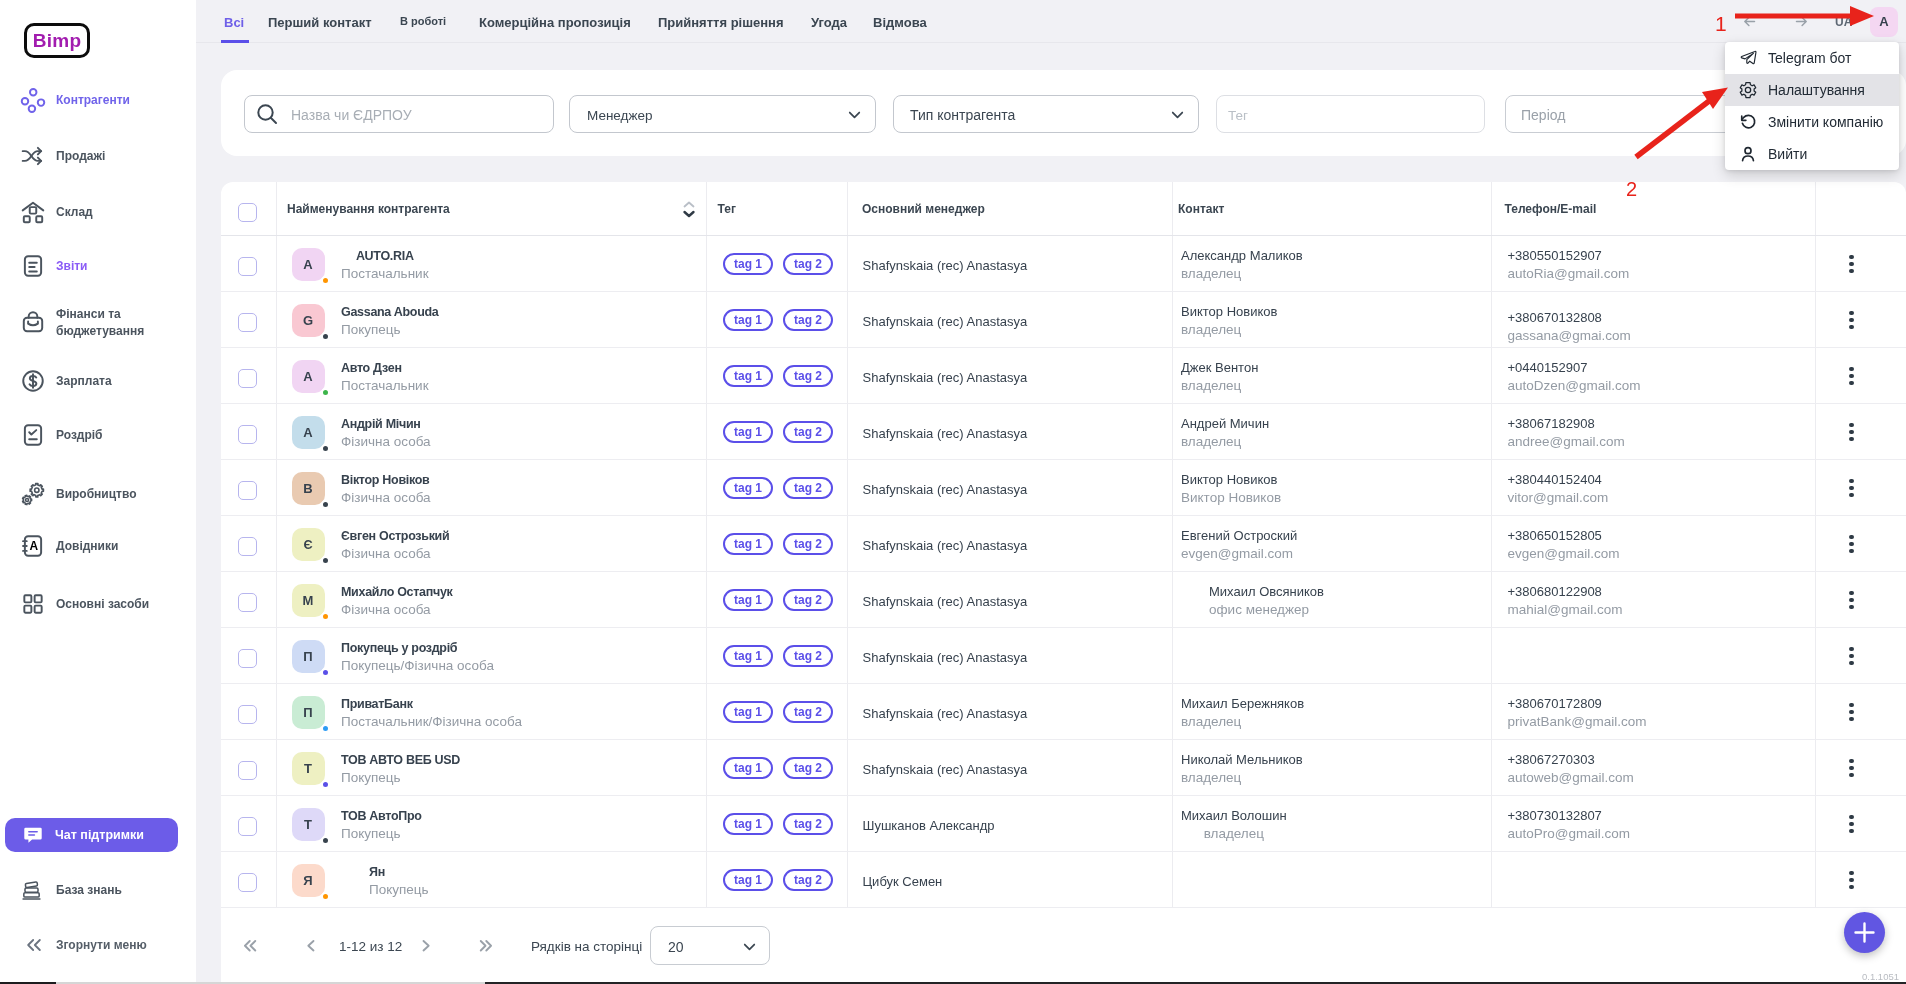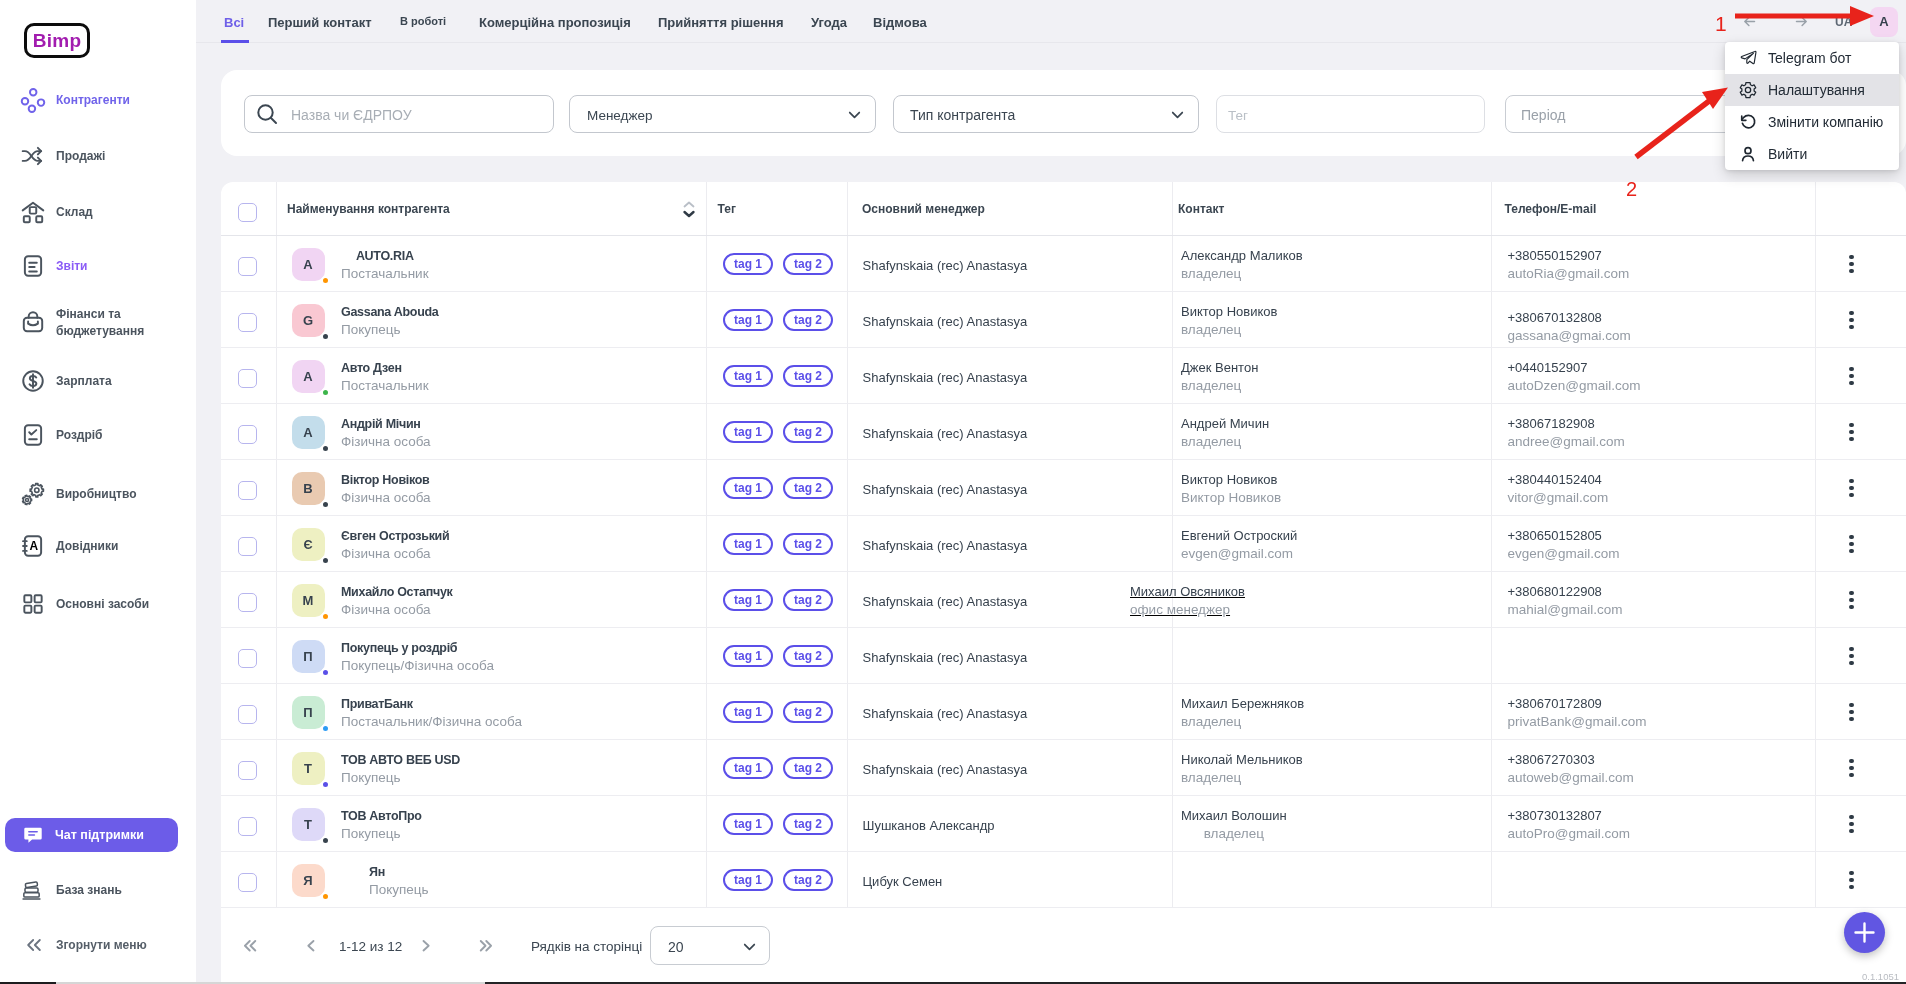--- a/index.html
+++ b/index.html
@@ -339,21 +339,21 @@
 <div class="hline" style="left:221px;top:571.0px;width:1685px;"></div>
 <div class="ck" style="left:238px;top:592.5px;"></div>
 <div class="av" style="left:291.5px;top:584.0px;background:#eef0c2;">М<span class="dot" style="background:#ff9500;"></span></div>
 <div class="abs" style="left:341px;top:583.5px;">
     <div class="nm">Михайло Остапчук</div>
     <div class="sub">Фізична особа</div>
   </div>
 <div class="tag" style="left:723px;top:588.5px;">tag 1</div>
 <div class="tag" style="left:783px;top:588.5px;">tag 2</div>
 <span class="mgr" style="left:862.5px;top:594.0px;">Shafynskaia (rec) Anastasya</span>
-<div class="abs" style="left:1130px;top:582.5px;text-decoration:underline;">
+<div class="abs" style="left:1209px;top:582.5px;">
     <div class="cl1">Михаил Овсяников</div>
     <div class="sub">офис менеджер</div>
   </div>
 <div class="abs" style="left:1507.5px;top:582.5px;">
     <div class="cl1">+380680122908</div>
     <div class="sub">mahial@gmail.com</div>
   </div>
 <div class="dots" style="left:1849px;top:590.5px;">
     <span></span>
     <span></span>

